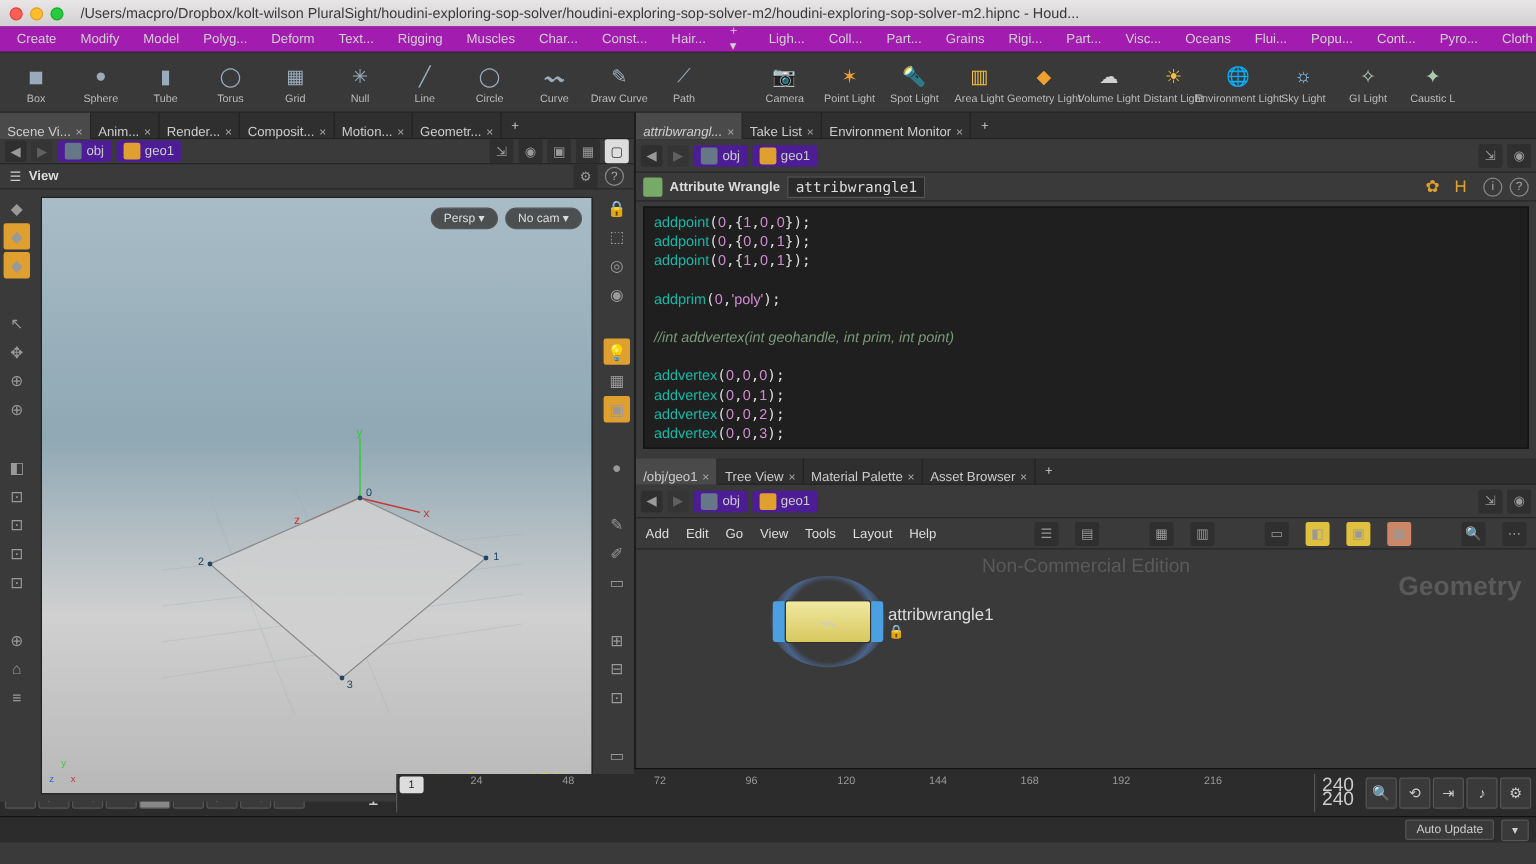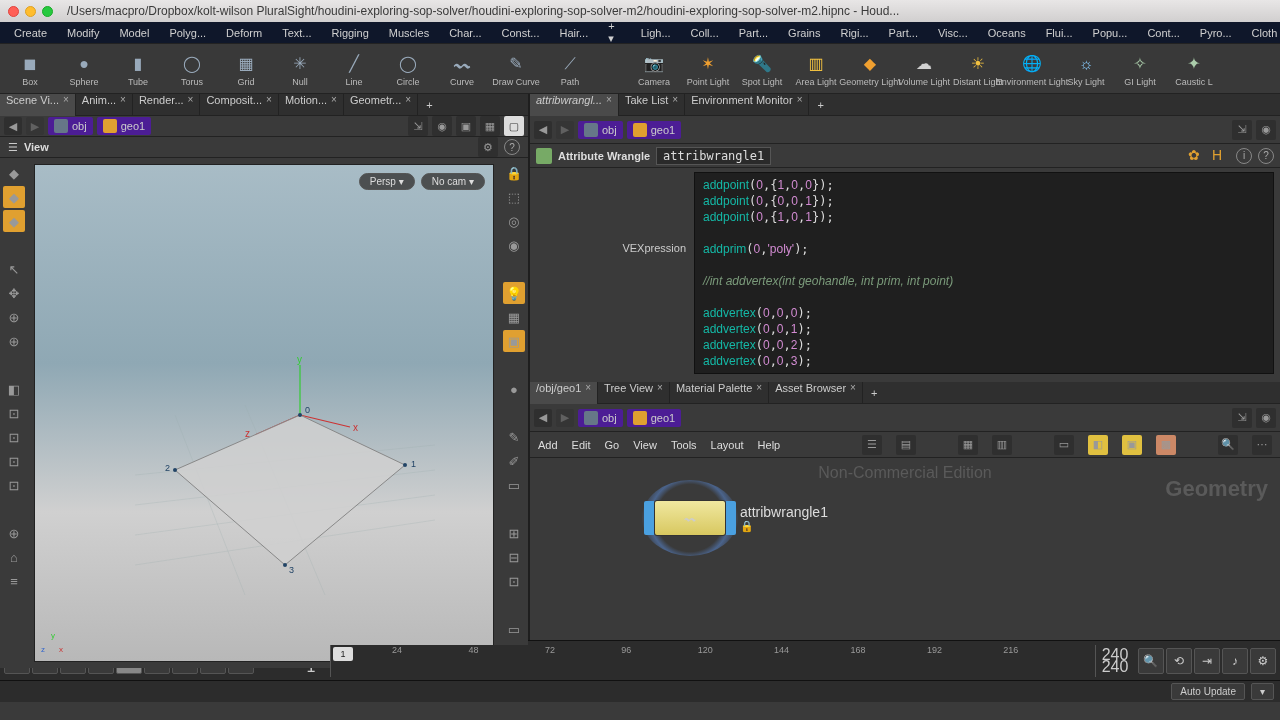--- a/index.html
+++ b/index.html
@@ -5,37 +5,37 @@
   *{box-sizing:border-box;margin:0;padding:0;font-family:Arial,Helvetica,sans-serif;user-select:none}
   body{background:#3a3a3a;color:#ccc;font-size:11px;width:1280px;height:720px;overflow:hidden;position:relative}
   
   .titlebar{height:22px;background:linear-gradient(#e8e6e6,#d1cfcf);display:flex;align-items:center;padding:0 8px;gap:6px}
   .tb-btn{width:11px;height:11px;border-radius:50%}
   .tb-close{background:#ff5f56;border:1px solid #e0443e}
   .tb-min{background:#ffbd2e;border:1px solid #dea123}
   .tb-max{background:#27c93f;border:1px solid #1aab29}
   .tb-title{margin-left:8px;color:#3a3a3a;font-size:12px;white-space:nowrap;overflow:hidden;text-overflow:ellipsis;flex:1}
   
-  .menubar{height:22px;background:#0f172a;display:flex;align-items:center;padding:0 4px;gap:2px;border-bottom:1px solid #222}
+  .menubar{height:22px;background:#a21caf;display:flex;align-items:center;padding:0 4px;gap:2px;border-bottom:1px solid #222}
   .menu-item{padding:3px 10px;color:#d0d0d0;border-radius:2px;cursor:pointer}
   .menu-sep{width:1px;height:16px;background:#555;margin:0 2px}
   .menu-plus{padding:3px 8px;color:#d0d0d0;cursor:pointer}
   
   .shelf{height:50px;background:#393939;display:flex;align-items:center;padding:0 6px;gap:8px;border-bottom:1px solid #222}
   .shelf-group{display:flex;gap:6px}
   .shelf-item{display:flex;flex-direction:column;align-items:center;width:48px;cursor:pointer}
   .shelf-icon{width:26px;height:26px;border-radius:3px;margin-bottom:1px;display:flex;align-items:center;justify-content:center;font-size:16px}
   .shelf-label{font-size:9px;color:#bbb;white-space:nowrap;text-align:center;line-height:1}
   
   .workspace{display:flex;height:546px}
   .pane-left{width:530px;display:flex;flex-direction:column;border-right:2px solid #1e1e1e}
   .pane-right{flex:1;display:flex;flex-direction:column}
   
   .tabrow{height:22px;background:#2f2f2f;display:flex;align-items:center;border-bottom:1px solid #222}
-  .tab{display:flex;align-items:flex-start;padding:0 6px;height:22px;gap:4px;border-right:1px solid #222;cursor:pointer}
+  .tab{display:flex;align-items:flex-end;padding:0 6px;height:22px;gap:4px;border-right:1px solid #222;cursor:pointer}
   .tab.active{background:#4a4a4a}
   .tab-close{color:#aaa;font-size:10px;cursor:pointer}
   .tab-add{padding:0 8px;color:#ccc;cursor:pointer}
   
   .pathbar{height:28px;background:#3a3a3a;display:flex;align-items:center;padding:0 4px;gap:4px;border-bottom:1px solid #222}
   .nav-btn{width:18px;height:18px;background:#2f2f2f;border-radius:2px;display:flex;align-items:center;justify-content:center;color:#999;cursor:pointer;font-size:11px}
   .path-seg{display:flex;align-items:center;gap:4px;padding:2px 6px;background:#4c1d95;border-radius:2px}
   .path-icon{width:14px;height:14px;border-radius:2px;background:#678}
   .pathbar .spacer{flex:1}
   .tool-btn{width:20px;height:20px;background:#2f2f2f;border-radius:2px;display:flex;align-items:center;justify-content:center;color:#999;cursor:pointer;font-size:11px}
@@ -399,21 +399,20 @@
       <span class="parm-icon"></span>
       <span class="parm-type">Attribute Wrangle</span>
       <span class="parm-name">attribwrangle1</span>
       <div class="spacer"></div>
       <span class="gear">✿</span>
       <span class="gear" style="color:#e0a030">H</span>
       <span class="help-btn">i</span>
       <span class="help-btn">?</span>
     </div>
     <div class="codewrap">
-      <div class="code-label">VEXpression</div>
       <div class="code" id="code"><span class="kw">addpoint</span>(<span class="num">0</span>,{<span class="num">1</span>,<span class="num">0</span>,<span class="num">0</span>});
 <span class="kw">addpoint</span>(<span class="num">0</span>,{<span class="num">0</span>,<span class="num">0</span>,<span class="num">1</span>});
 <span class="kw">addpoint</span>(<span class="num">0</span>,{<span class="num">1</span>,<span class="num">0</span>,<span class="num">1</span>});
 
 <span class="kw">addprim</span>(<span class="num">0</span>,<span class="str">'poly'</span>);
 
 <span class="cmt">//int addvertex(int geohandle, int prim, int point)</span>
 
 <span class="kw">addvertex</span>(<span class="num">0</span>,<span class="num">0</span>,<span class="num">0</span>);
 <span class="kw">addvertex</span>(<span class="num">0</span>,<span class="num">0</span>,<span class="num">1</span>);

